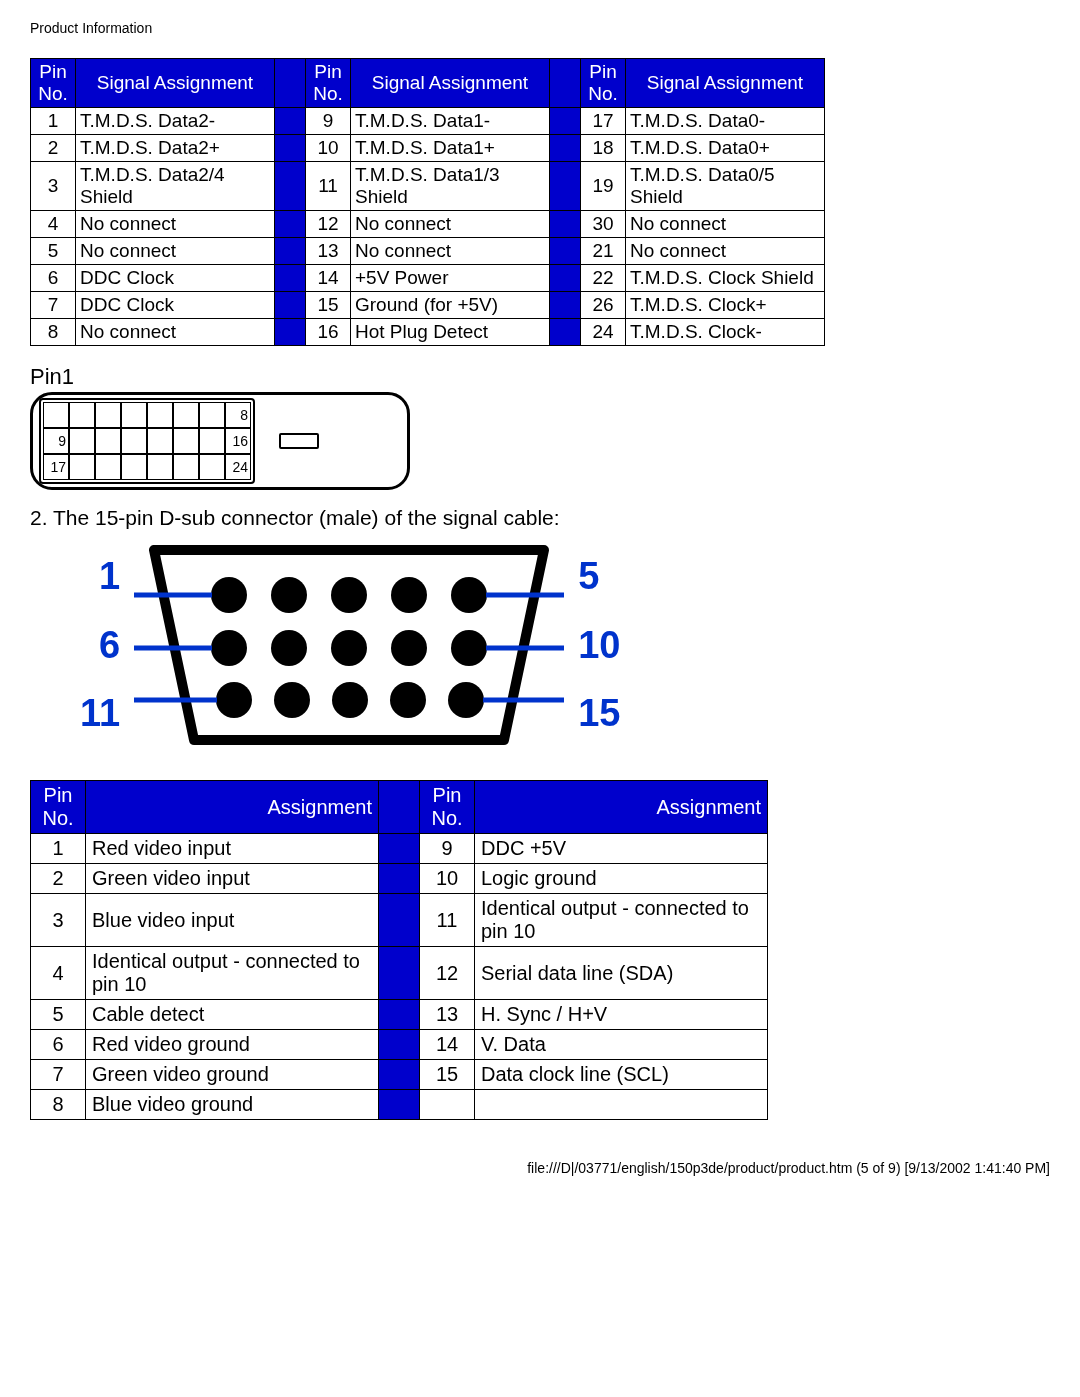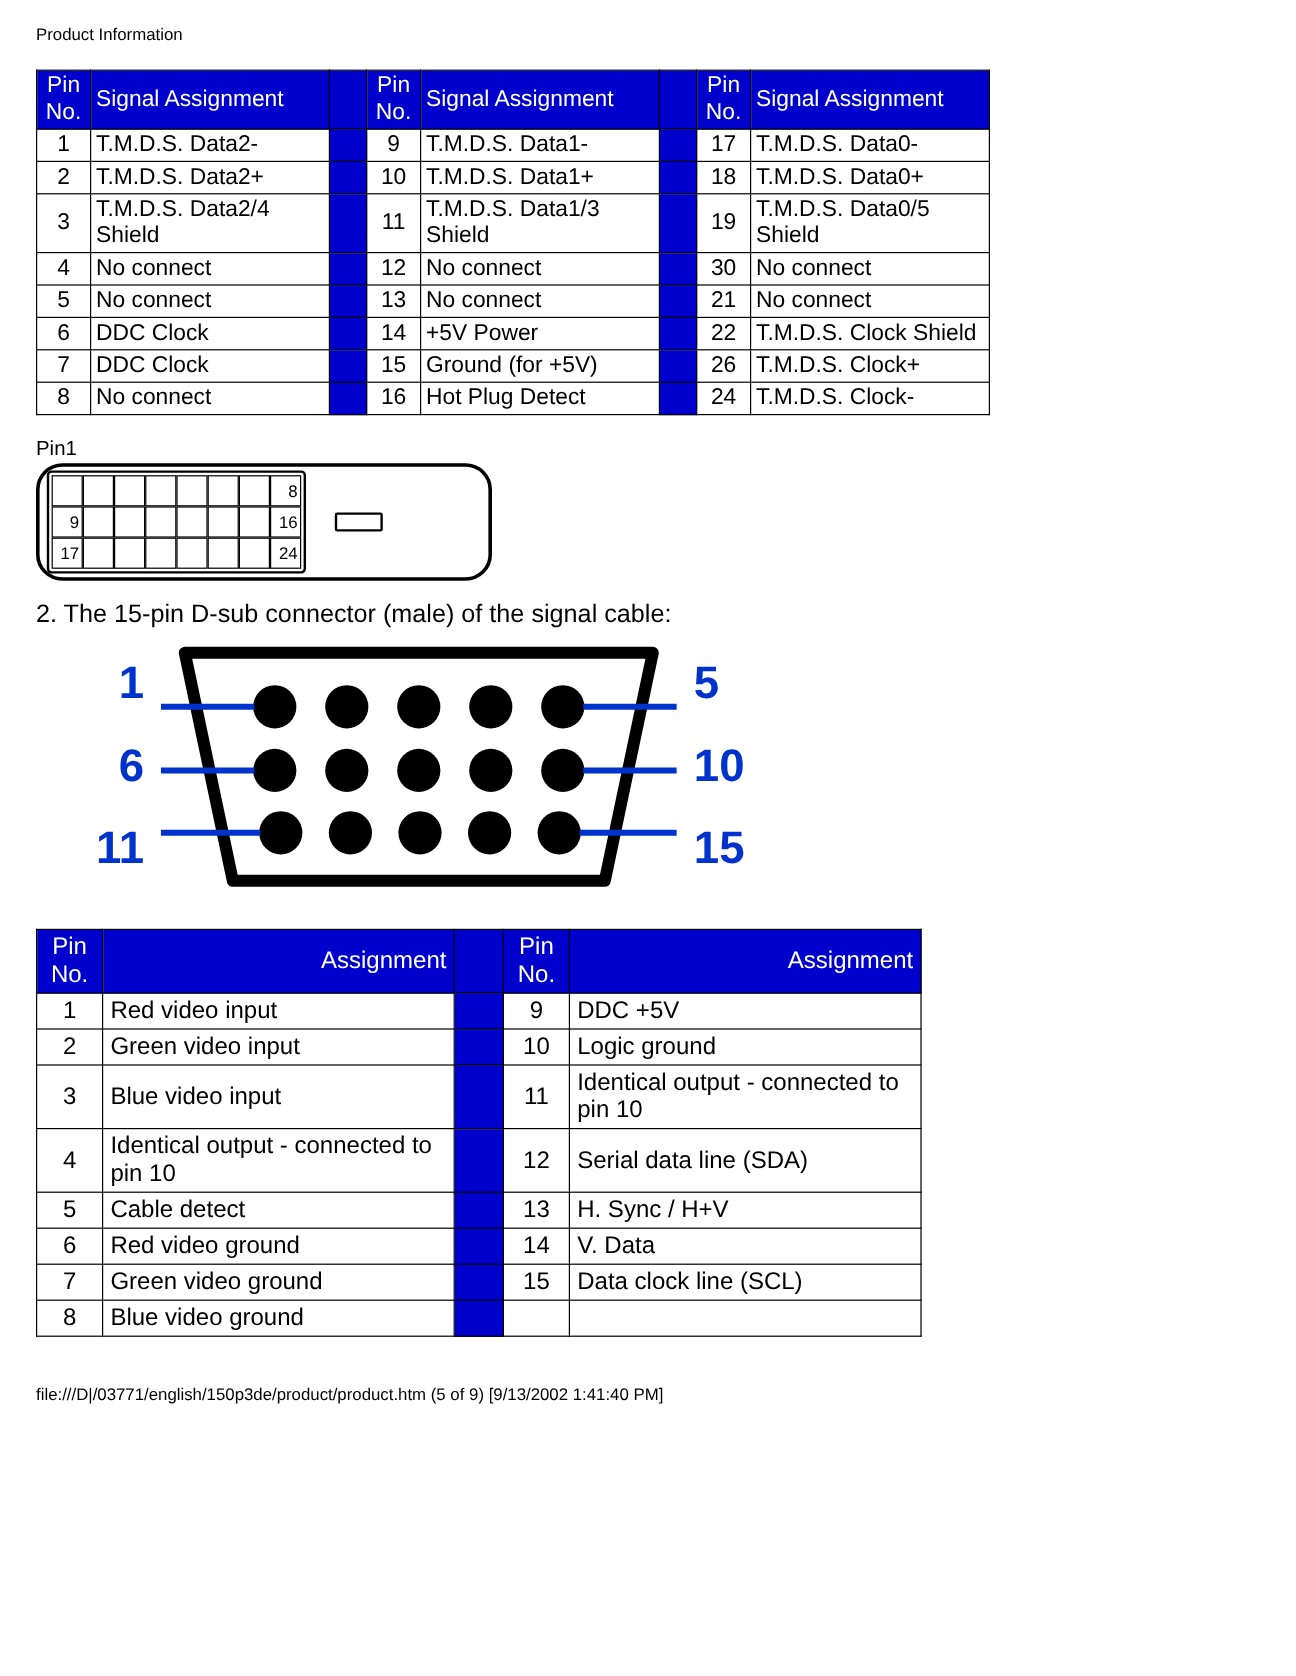--- a/index.html
+++ b/index.html
@@ -20,48 +20,49 @@
   }
   .pin-table td, .pin-table th {
     border: 1px solid #000;
     padding: 2px 4px;
     vertical-align: middle;
   }
   .pin-table th {
     background: #0000cc;
     color: #fff;
     font-weight: normal;
-    text-align: left;
+    text-align: center;
   }
   .pin-table th.pinno {
     text-align: center;
   }
   .pin-table td.pinno {
     text-align: center;
     width: 36px;
   }
   .gap-col {
     background: #0000cc;
     width: 22px;
     border-top: none;
     border-bottom: none;
   }
   .sig-col { width: 190px; }
   .pin1-label {
-    font-size: 17px;
+    font-size: 22px;
     margin-top: 18px;
     margin-bottom: 2px;
   }
   .text-line {
     font-size: 21px;
     margin: 16px 0 10px 0;
   }
   .footer {
     font-size: 14px;
     margin-top: 40px;
+    text-align: right;
   }
   
   .dvi-wrap { margin: 2px 0 10px 0; }
   .dvi-outer {
     border: 3px solid #000;
     border-radius: 22px;
     width: 380px;
     height: 98px;
     display: flex;
     align-items: center;

